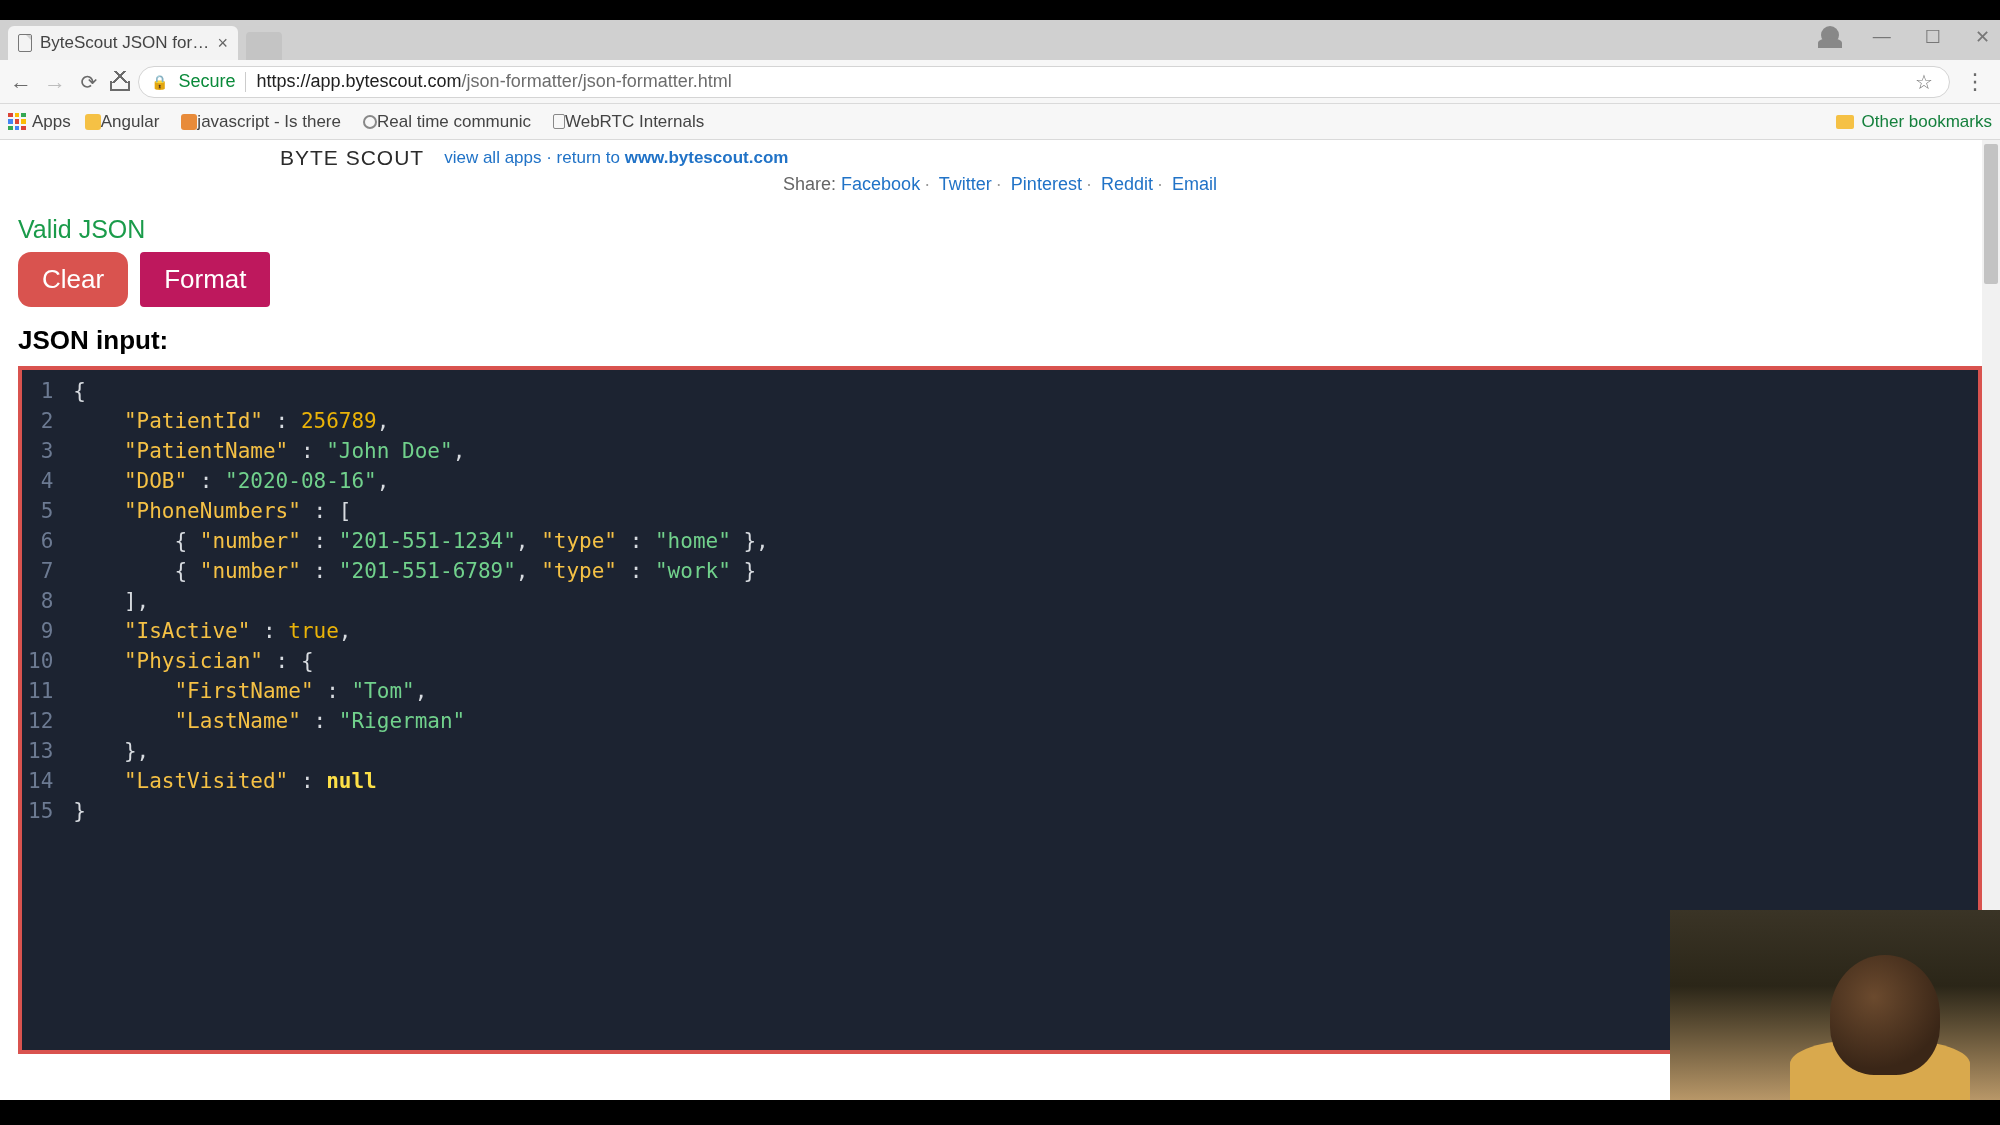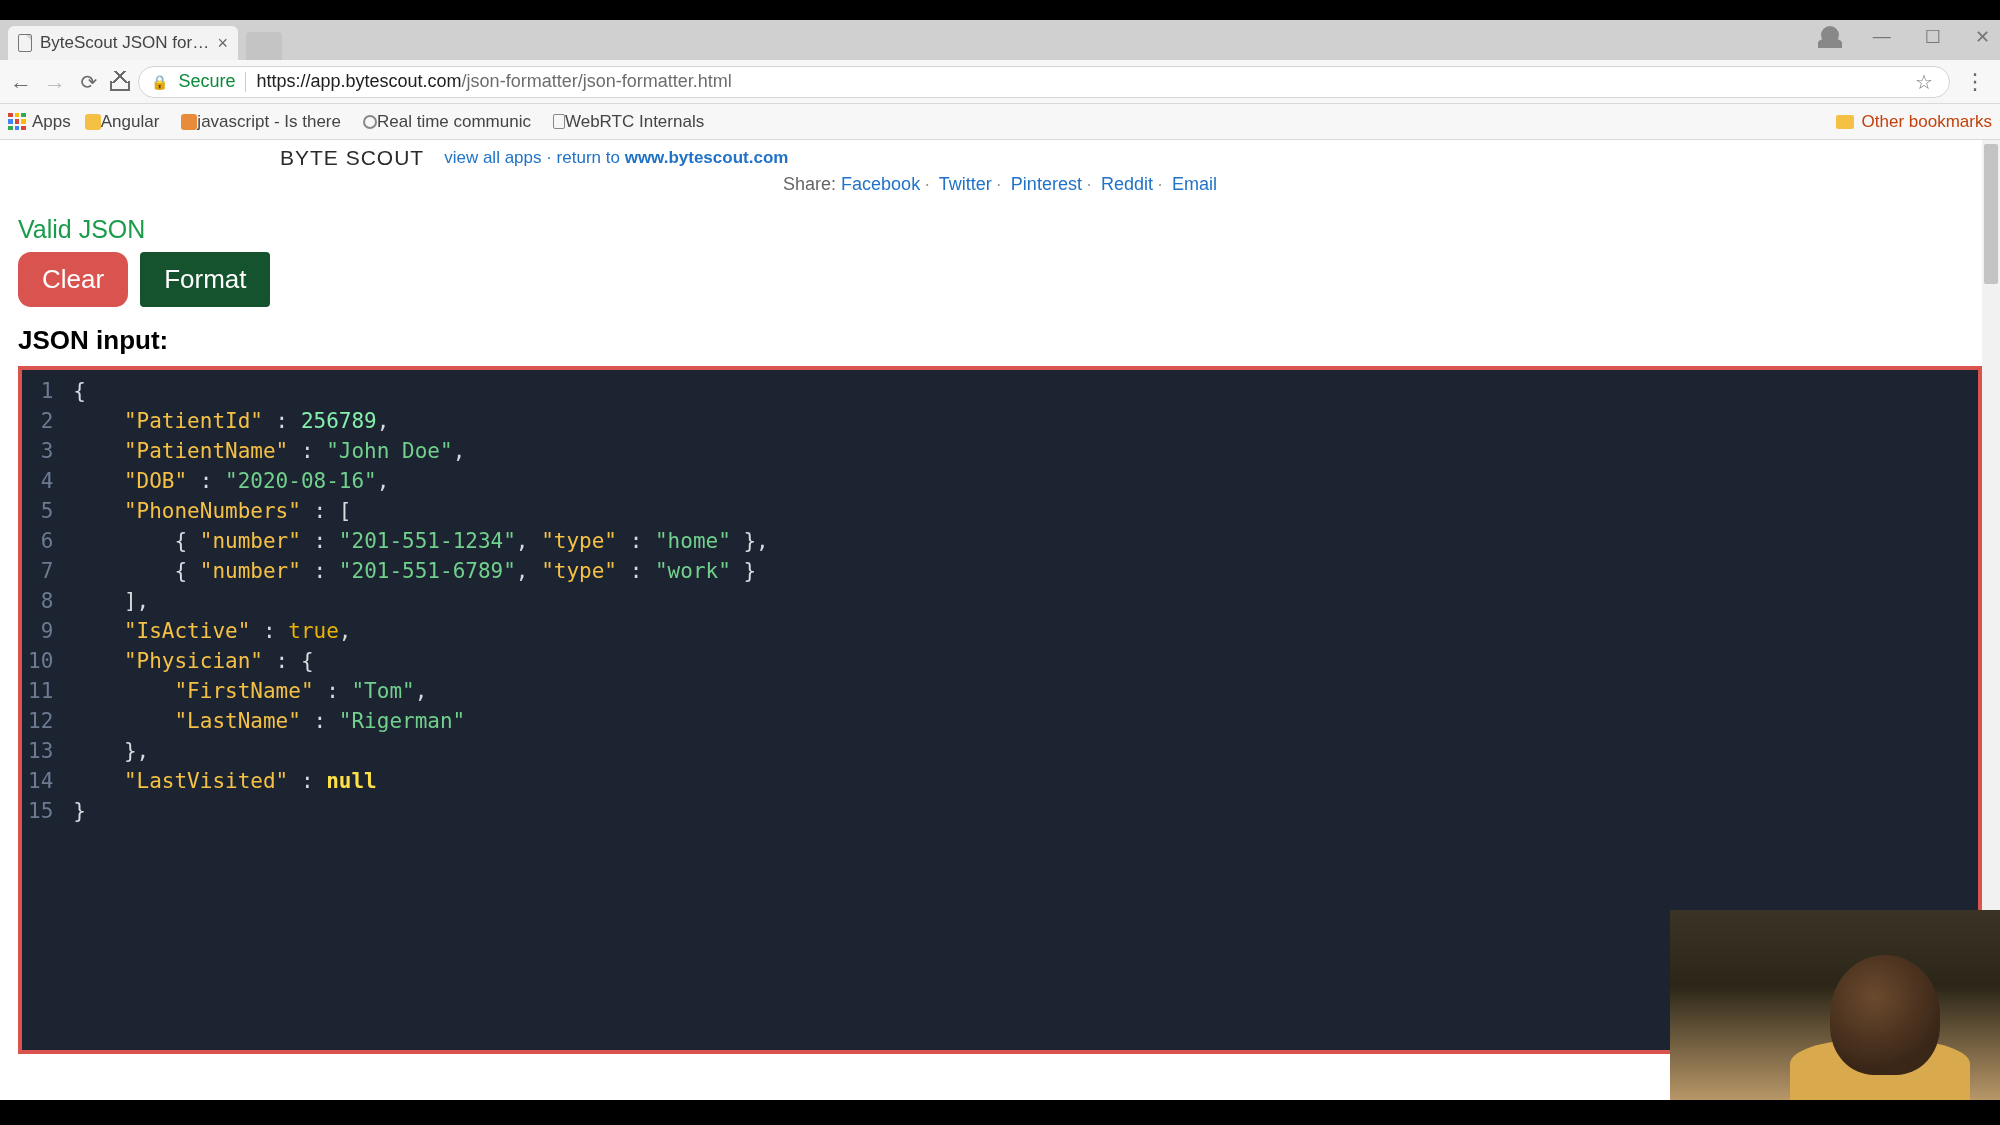--- a/index.html
+++ b/index.html
@@ -53,49 +53,49 @@
   .apps-grid i:nth-child(7){background:#34a853;}
   .apps-grid i:nth-child(8){background:#4285f4;}
   .apps-grid i:nth-child(9){background:#db4437;}
   .bm{ display:flex; align-items:center; padding:4px 8px; border-radius:4px; cursor:pointer; white-space:nowrap;}
   .bm .fav{ width:16px; height:16px; border-radius:3px;}
   .bm .fav.yellow{ background:#f5c145;}
   .bm .fav.orange{ background:#e88b3a;}
   .bm .fav.circle{ border:2px solid #888; border-radius:50%; width:14px; height:14px;}
   .bm .fav.doc{ border:1.5px solid #888; width:12px; height:15px; border-radius:2px;}
   .bmspacer{ flex:1;}
-  .otherbm{ display:flex; align-items:center; gap:8px; color:#c2410c;}
+  .otherbm{ display:flex; align-items:center; gap:8px; color:#15803d;}
   .otherbm .fold{ width:18px; height:14px; background:#f5c145; border-radius:2px;}
 
   
   .page{ flex:1; overflow:auto; position:relative;}
   .topsite{ display:flex; align-items:center; gap:20px; padding:6px 0 4px 280px; font-size:17px;}
   .brand{ font-family: Impact, 'Arial Black', sans-serif; letter-spacing:1px; color:#2b2b2b; font-size:21px;}
   .toplink{ color:#2173c7;}
   .toplink .strong{ font-weight:bold;}
   .sharebar{ text-align:center; font-size:18px; color:#666; padding-bottom:12px;}
   .sharebar a{ color:#2173c7; text-decoration:none;}
   .sharebar .sep{ color:#999; padding:0 4px;}
 
   .status{ color:#1a9b4a; font-size:25px; padding:8px 18px 8px;}
   .btnrow{ display:flex; gap:12px; padding:0 18px 18px;}
   .btn{ border:none; color:#fff; font-size:26px; padding:12px 24px; border-radius:4px; cursor:pointer;}
   .btn.clear{ background:#d9534f;border-radius:13px;}
-  .btn.format{ background:#14532d;}
+  .btn.format{ background:#be185d;}
 
   .inputlabel{ font-weight:bold; font-size:26px; padding:0 18px 10px;}
 
   
   .editor-wrap{ margin:0 18px; border:4px solid #d9534f; display:inline-block; width:auto; min-width:calc(100% - 36px);}
   .editor{ background:#1c2331; color:#d7dbe0; font-family:'Consolas','Menlo',monospace; font-size:21px; line-height:30px; min-height:680px; display:flex;}
   .gutter{ background:#1c2331; color:#6c7a92; text-align:right; padding:6px 10px 6px 6px; user-select:none;}
   .code{ padding:6px 10px; white-space:pre;}
   .key{ color:#f5c145;}
   .str{ color:#71d18c;}
-  .num{ color:#86efac;}
+  .num{ color:#eab308;}
   .bool{ color:#eab308;}
   .null{ color:#fde047;font-weight:bold;}
   .punct{ color:#d7dbe0;}
 
   
   .pagescroll{ position:absolute; right:0; top:0; bottom:0; width:18px; background:#f1f1f1;}
   .pagescroll .thumb{ position:absolute; left:2px; right:2px; top:4px; height:140px; background:#c3c3c3; border-radius:2px;}
 
   
   .webcam{ position:absolute; right:0; bottom:25px; width:330px; height:190px; background:linear-gradient(180deg,#3a3426 0%, #2b2618 40%, #b89768 100%);}

